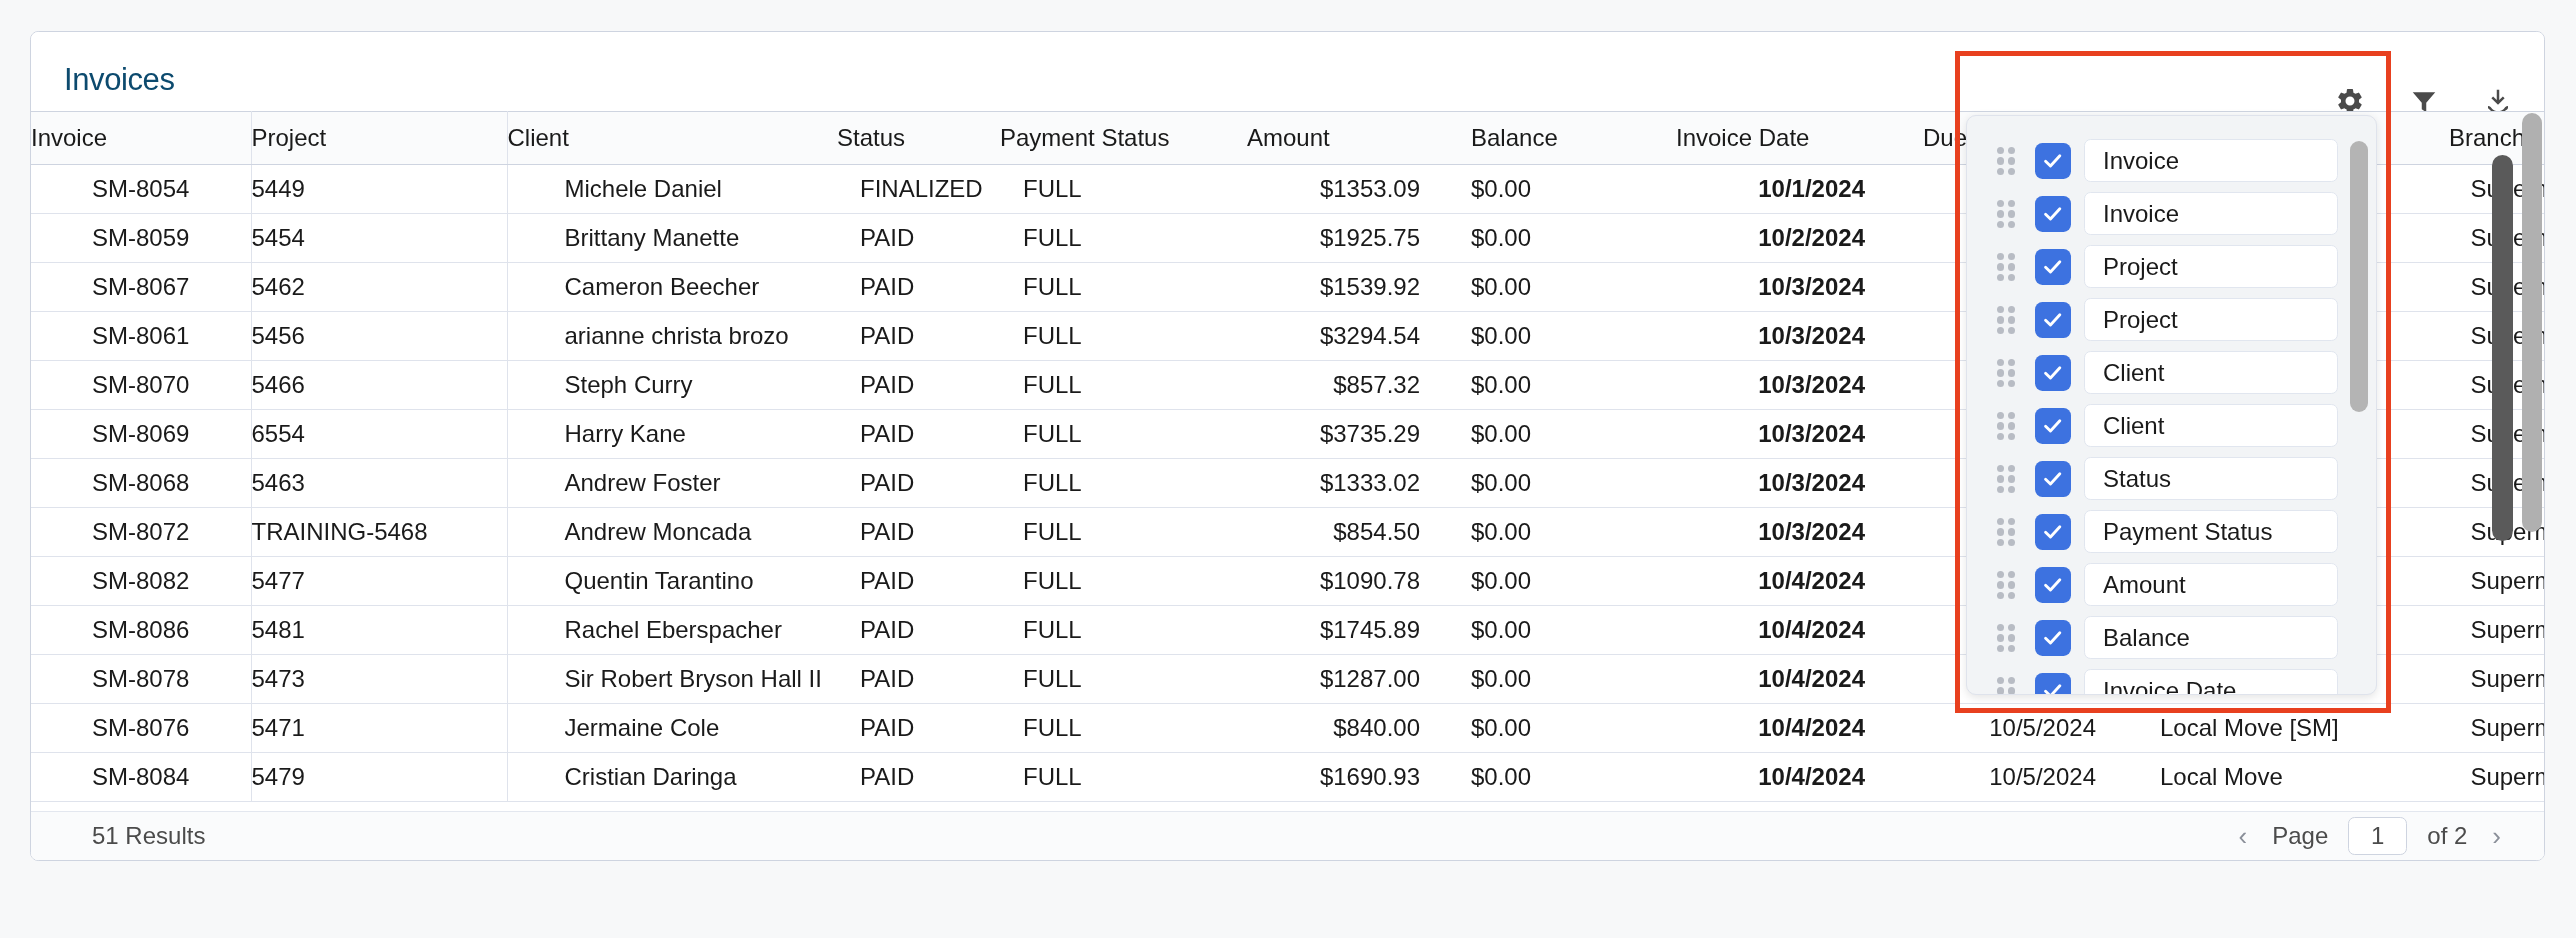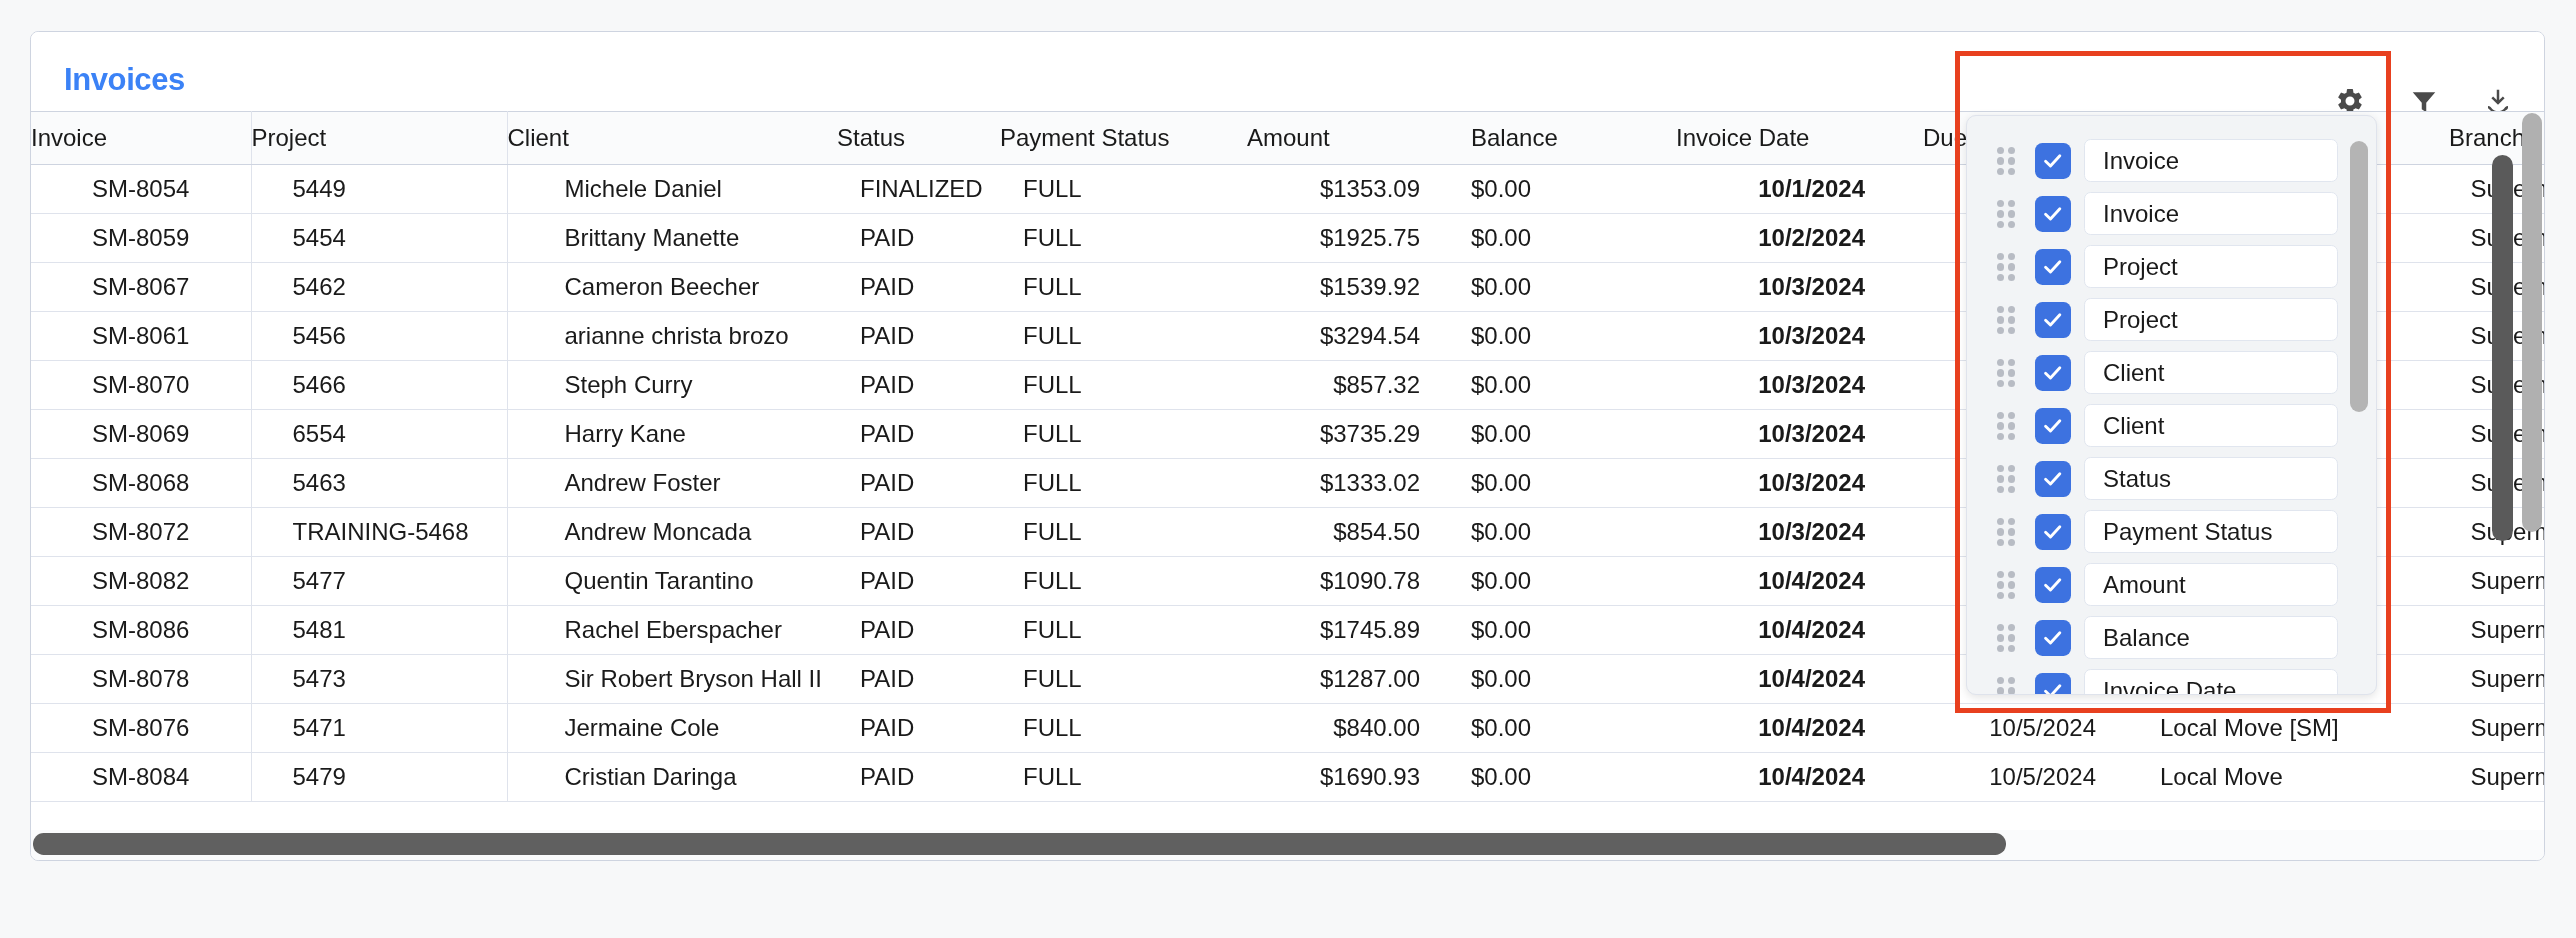--- a/index.html
+++ b/index.html
@@ -25,22 +25,22 @@
 
   .card-header {
     position: relative;
     height: 79px;
     background: #fff;
   }
   .card-title {
     position: absolute;
     left: 33px; top: 30px;
     font-size: 31px;
-    font-weight: bold;
-    color: #3b82f6;
+    font-weight: normal;
+    color: #0c4a6e;
     letter-spacing: -0.4px;
   }
 
   .toolbar {
     position: absolute;
     right: 28px; top: 51px;
     display: flex;
     align-items: center;
     gap: 38px;
   }
@@ -83,21 +83,21 @@
     height: 49px;
     white-space: nowrap;
     overflow: hidden;
   }
   table.grid tr td:first-child,
   table.grid tr th:first-child { border-right: 0.8px solid #dfe3ec; }
   table.grid tr td:nth-child(2),
   table.grid tr th:nth-child(2) { border-right: 0.8px solid #dfe3ec; }
 
   .c-invoice   { width: 220px; padding-left: 61px; }
-  .c-project   { width: 256px; padding-left: 41px; }
+  .c-project   { width: 256px; }
   .c-client    { width: 330px; padding-left: 57px; }
   .c-status    { width: 163px; padding-left: 23px; }
   .c-paystatus { width: 247px; padding-left: 23px; }
   .c-amount    { width: 224px; padding-right: 51px; text-align: right; }
   .c-balance   { width: 205px; padding-right: 39px; }
   .c-invdate   { width: 247px; padding-right: 58px; text-align: right; font-weight: bold; }
   .c-duedate   { width: 222px; padding-right: 49px; text-align: right; }
   .c-service   { width: 304px; padding-left: 15px; }
   .c-branch    { width: 329px; padding-left: 21.4px; }
 
@@ -504,20 +504,30 @@
 
     <div class="vbar-inner"></div>
     <div class="vbar-outer">
       <div class="vbar-thumb"></div>
     </div>
 
     <div class="hbar">
       <div class="hbar-thumb"></div>
     </div>
 
+    <div class="card-footer">
+      <div class="results">51 Results</div>
+      <div class="pager">
+        <span class="pg-arrow">‹</span>
+        <span>Page</span>
+        <input class="pg-input" type="text" value="1" style="">
+        <span>of 2</span>
+        <span class="pg-arrow">›</span>
+      </div>
+    </div>
 
   </div>
 
   <div class="popup">
     <div class="popup-list" id="popup-list">
         <div class="col-row">
           <span class="drag-dots">
             <i></i>
             <i></i>
             <i></i>

